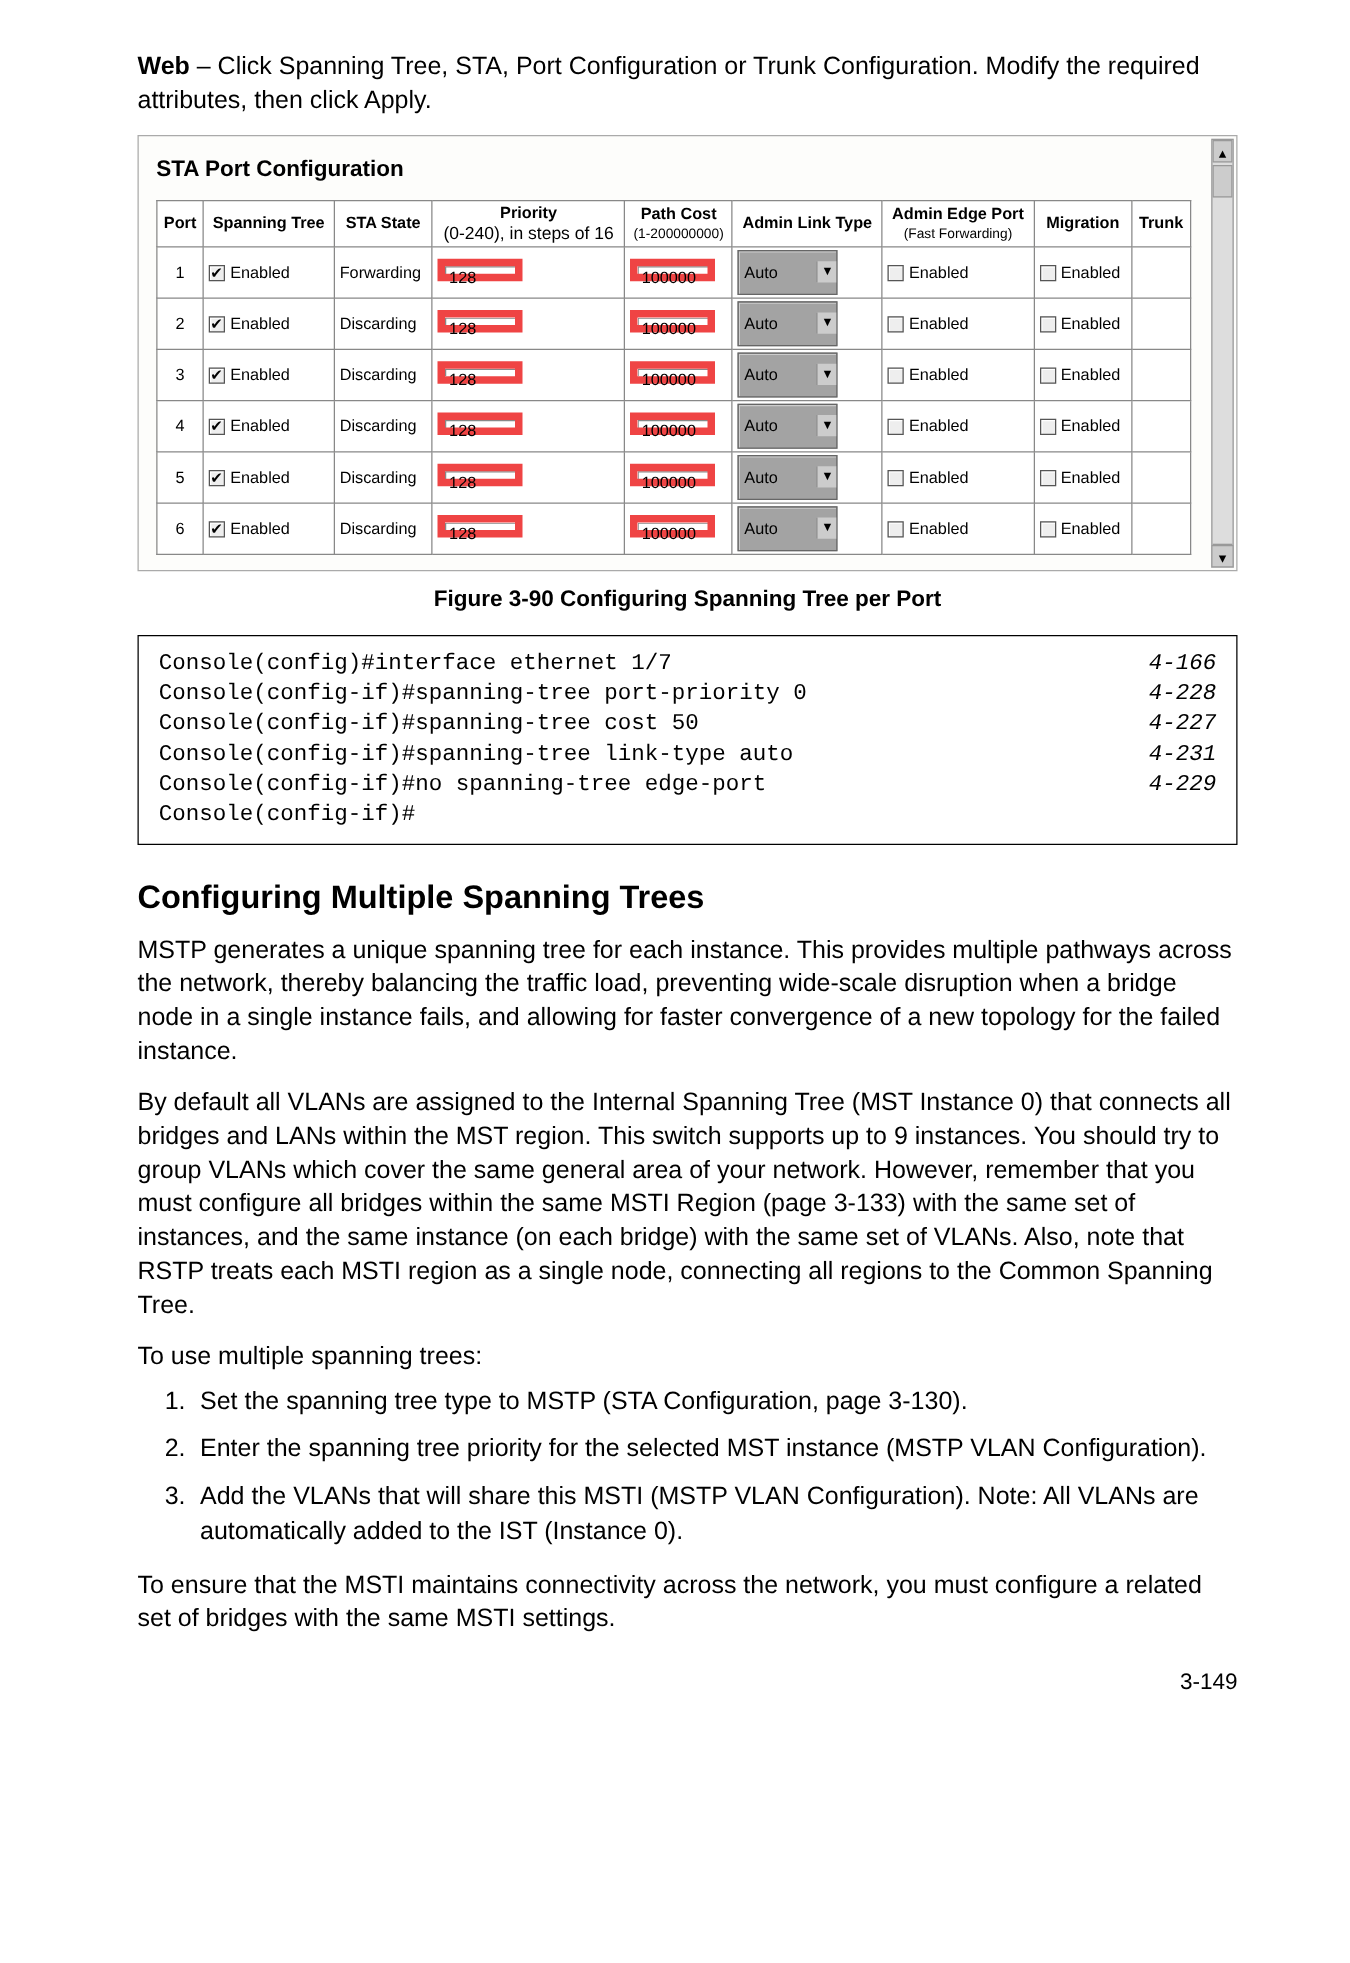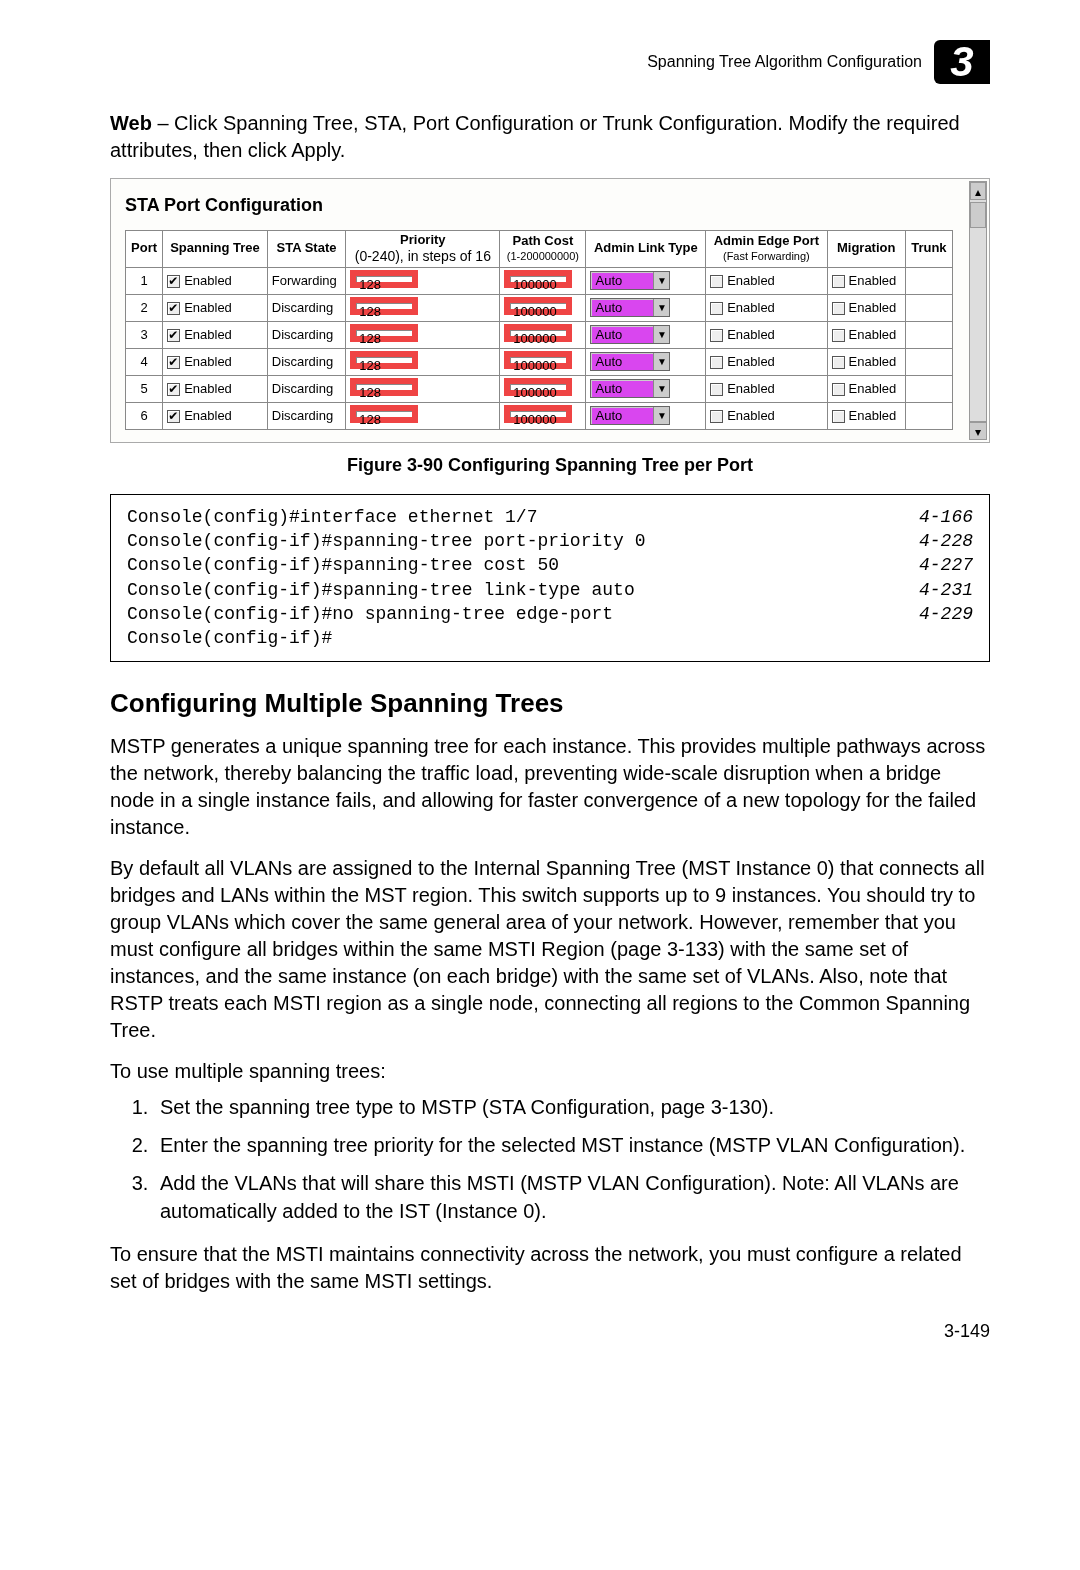--- a/index.html
+++ b/index.html
@@ -141,24 +141,24 @@
     height: 18px;
     font-family: Arial, sans-serif;
     font-size: 13px;
     box-shadow: inset 1px 1px 0 #888;
   }
   .sel {
     display: inline-flex;
     align-items: center;
     justify-content: space-between;
     border: 1px solid #666;
-    background: #d946ef;
+    background: #a3a3a3;
     padding: 0 0 0 4px;
     min-width: 80px;
-    height: 19px;
+    height: 36px;
     font-size: 13px;
     box-shadow: inset 1px 1px 0 #ccc;
   }
   .sel .arrow {
     width: 16px;
     height: 17px;
     background: #ccc;
     border-left: 1px solid #888;
     text-align: center;
     font-size: 10px;
@@ -199,24 +199,20 @@
     text-align: right;
     font-size: 18px;
     margin-top: 26px;
   }
 </style>
 </head>
 <body>
 
 <div class="page">
 
-  <div class="header-row">
-    <span>Spanning Tree Algorithm Configuration</span>
-    <span class="chapter-badge">3</span>
-  </div>
 
   <p class="body-text">
     <b>Web</b><span> – Click Spanning Tree, STA, Port Configuration or Trunk Configuration. Modify the required attributes, then click Apply.</span>
   </p>
 
   <div class="figure-wrap">
     <div class="scroll-track">
       <div class="scroll-up">▴</div>
       <div class="scroll-thumb"></div>
       <div class="scroll-down">▾</div>

